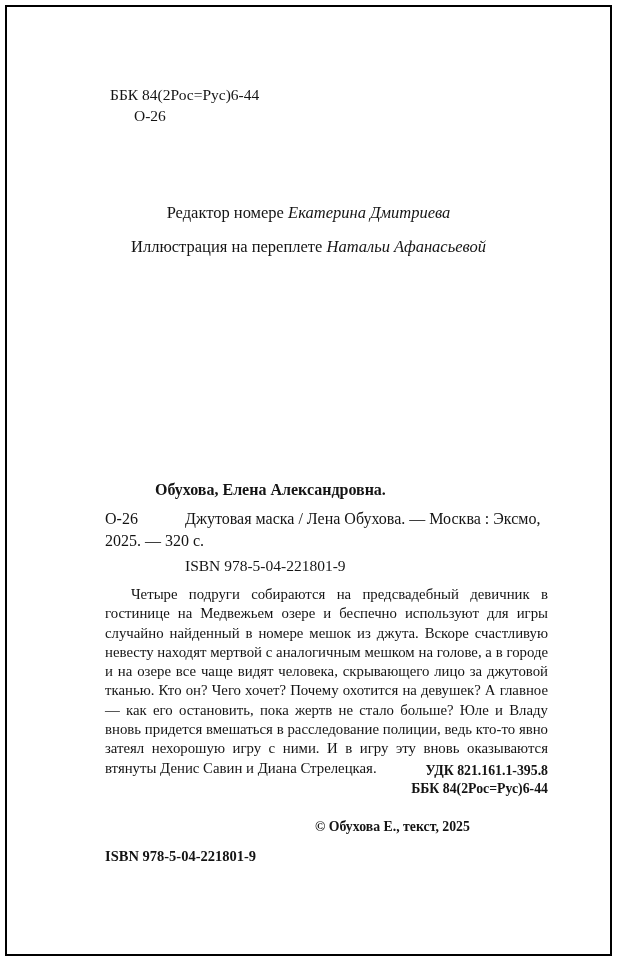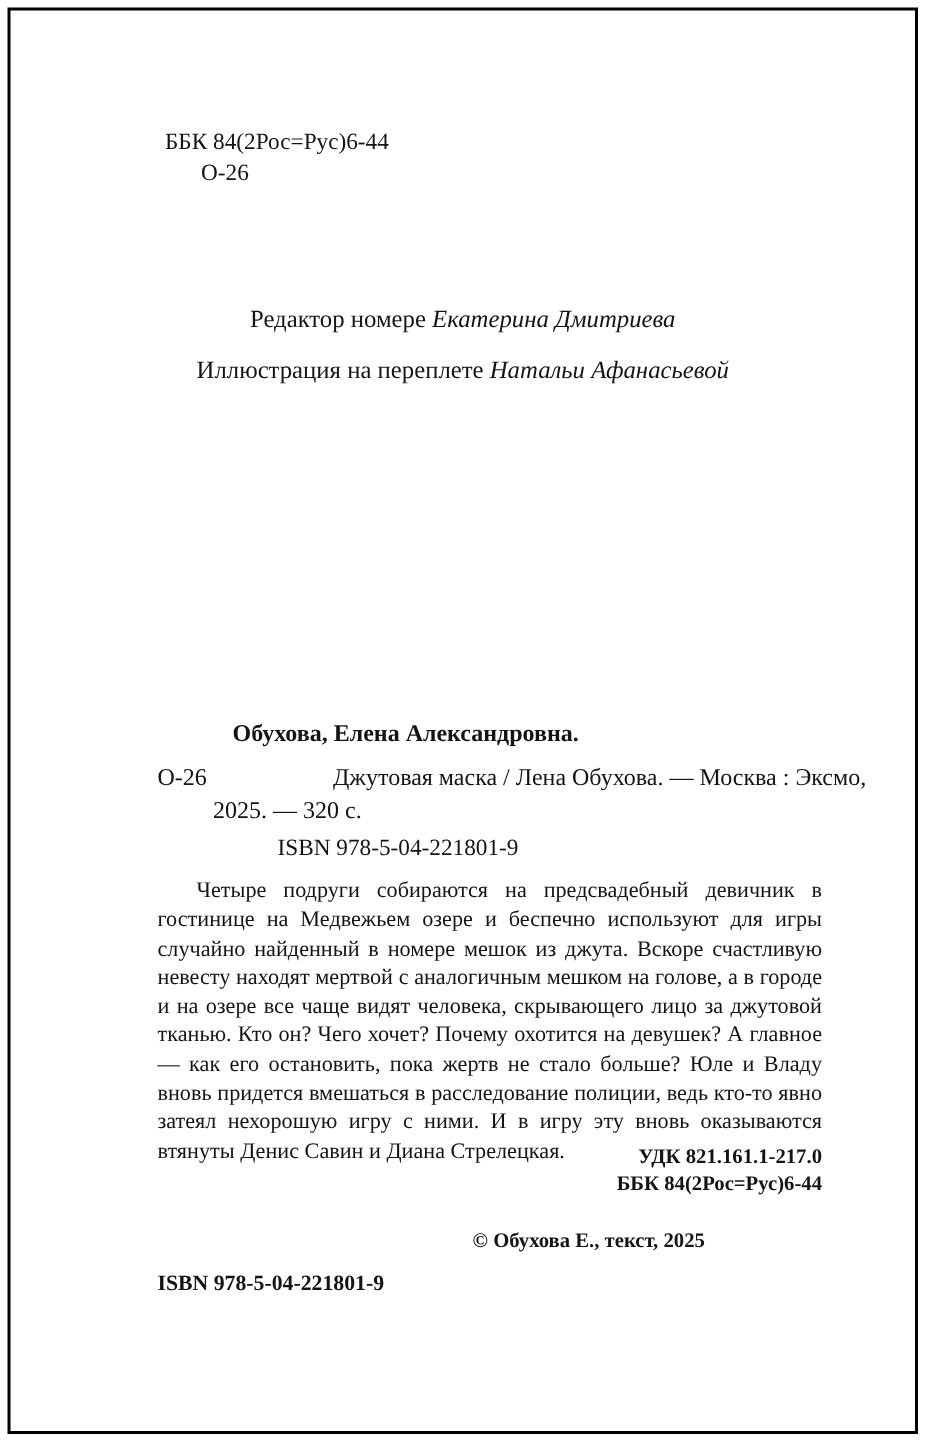--- a/index.html
+++ b/index.html
@@ -50,21 +50,20 @@
     font-size:16px;
     line-height:21.5px;
   }
   .entry {
     position:absolute;
     left:105px; top:508px;
     width:443px;
     font-size:16px;
     line-height:21.5px;
     text-indent:80px;
-    margin-left:37px;
   }
 
   .isbn-mid {
     position:absolute;
     left:185px; top:557px;
     font-size:15.5px;
   }
 
   .annotation {
     position:absolute;
@@ -126,21 +125,21 @@
 <div class="author-heading">Обухова, Елена Александровна.</div>
 
 <div class="entry-code">О-26</div>
 <div class="entry">Джутовая маска / Лена Обухова. — Москва : Эксмо, 2025. — 320 с.</div>
 
 <div class="isbn-mid">ISBN 978-5-04-221801-9</div>
 
 <div class="annotation">Четыре подруги собираются на предсвадебный девичник в гостинице на Медвежьем озере и беспечно используют для игры случайно найденный в номере мешок из джута. Вскоре счастливую невесту находят мертвой с аналогичным мешком на голове, а в городе и на озере все чаще видят человека, скрывающего лицо за джутовой тканью. Кто он? Чего хочет? Почему охотится на девушек? А главное — как его остановить, пока жертв не стало больше? Юле и Владу вновь придется вмешаться в расследование полиции, ведь кто-то явно затеял нехорошую игру с ними. И в игру эту вновь оказываются втянуты Денис Савин и Диана Стрелецкая.</div>
 
 <div class="udk-right">
-  <div>УДК 821.161.1-217.0</div>
+  <div>УДК 821.161.1-395.8</div>
   <div>ББК 84(2Рос=Рус)6-44</div>
 </div>
 
 <div class="copyright">
   <div class="plain">© Обухова Е., текст, 2025</div>
 </div>
 
 <div class="isbn-bottom">ISBN 978-5-04-221801-9</div>
 
 </body></html>

